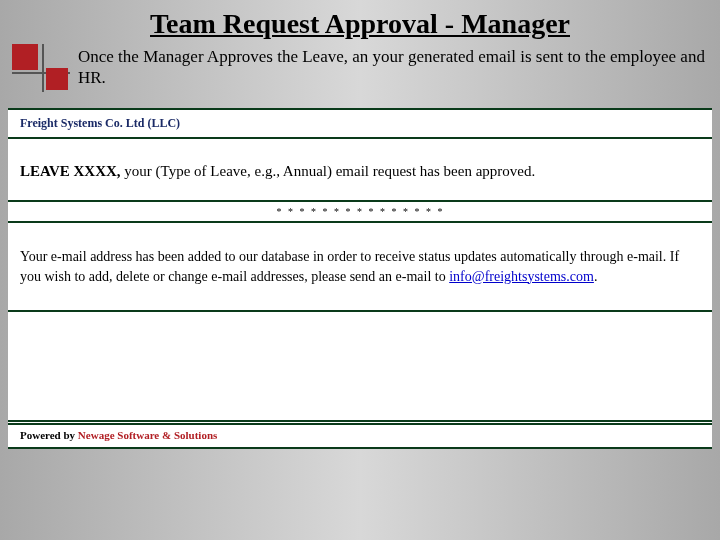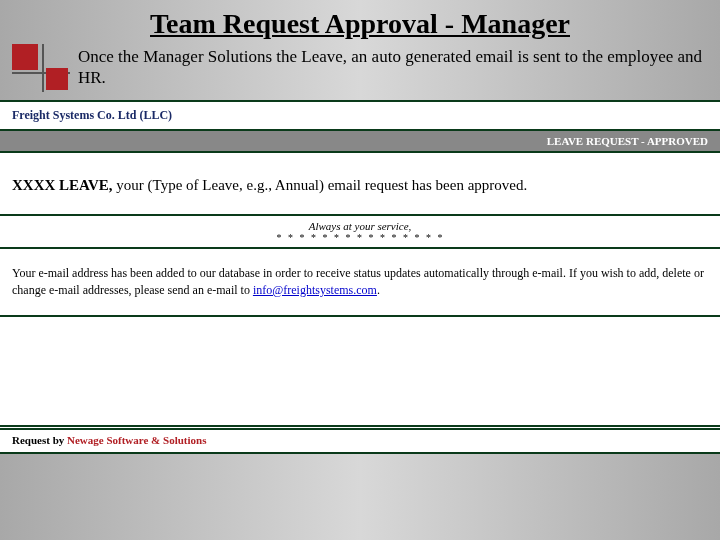--- a/index.html
+++ b/index.html
@@ -59,21 +59,21 @@
   }
   .subtitle {
     font-family: "Times New Roman", serif;
     font-size: 17px;
     color: #000;
     line-height: 1.25;
     padding-top: 2px;
   }
   .email-body {
     background: #fff;
-    margin: 0;
+    margin: 8px;
     border-top: 2px solid #0a3a1a;
     font-size: 11px;
   }
   .email-row {
     border-bottom: 2px solid #0a3a1a;
     padding: 6px 12px;
     font-family: Arial, sans-serif;
   }
   .company-name {
     font-family: "Times New Roman", serif;
@@ -113,22 +113,22 @@
     border-bottom: 2px solid #0a3a1a;
   }
   .stars {
     text-align: center;
     font-size: 10px;
     letter-spacing: 2px;
     padding-bottom: 2px;
   }
   .db-note {
     font-family: "Times New Roman", serif;
-    font-size: 12px;
-    padding: 16px 12px;
+    font-size: 14px;
+    padding: 24px 12px;
     line-height: 1.4;
     border-bottom: 2px solid #0a3a1a;
   }
   .db-note a { color: #0000cc; }
   .spacer-lines {
     height: 110px;
     background: #fff;
     border-bottom: 2px solid #0a3a1a;
   }
   .thin-gap {
@@ -154,43 +154,41 @@
   <h1 class="title">Team Request Approval - Manager</h1>
 </div>
 
 <div class="logo-row">
   <div class="logo-box">
     <div class="logo-red1"></div>
     <div class="logo-cross-h"></div>
     <div class="logo-cross-v"></div>
     <div class="logo-red2"></div>
   </div>
-  <div class="subtitle">Once the Manager Solutions the Leave, an auto generated email is sent to the employee and HR.</div>
+  <div class="subtitle">Once the Manager Approves the Leave, an your generated email is sent to the employee and HR.</div>
 </div>
 
 <div class="email-body">
   <div class="email-row">
     <span class="company-name">Freight Systems Co. Ltd (LLC)</span>
   </div>
-  <div class="status-bar">LEAVE REQUEST - APPROVED</div>
 
   <div class="main-msg">
-    <span class="bold">XXXX LEAVE,</span><span> your (Type of Leave, e.g., Annual) email request has been approved.</span>
+    <span class="bold">LEAVE XXXX,</span><span> your (Type of Leave, e.g., Annual) email request has been approved.</span>
   </div>
 
   <div class="always-row">
-    <div>Always at your service,</div>
     <div class="stars">* * * * * * * * * * * * * * *</div>
   </div>
 
   <div class="db-note">
     <span>Your e-mail address has been added to our database in order to receive status updates automatically through e-mail. If you wish to add, delete or change e-mail addresses, please send an e-mail to </span><a href="#">info@freightsystems.com</a><span>.</span>
   </div>
 
   <div class="spacer-lines"></div>
   <div class="thin-gap"></div>
 
   <div class="powered">
-    <span>Request by </span><span class="red">Newage Software &amp; Solutions</span>
+    <span>Powered by </span><span class="red">Newage Software &amp; Solutions</span>
   </div>
 </div>
 
 <div class="bottom-grad"></div>
 
 </body></html>

